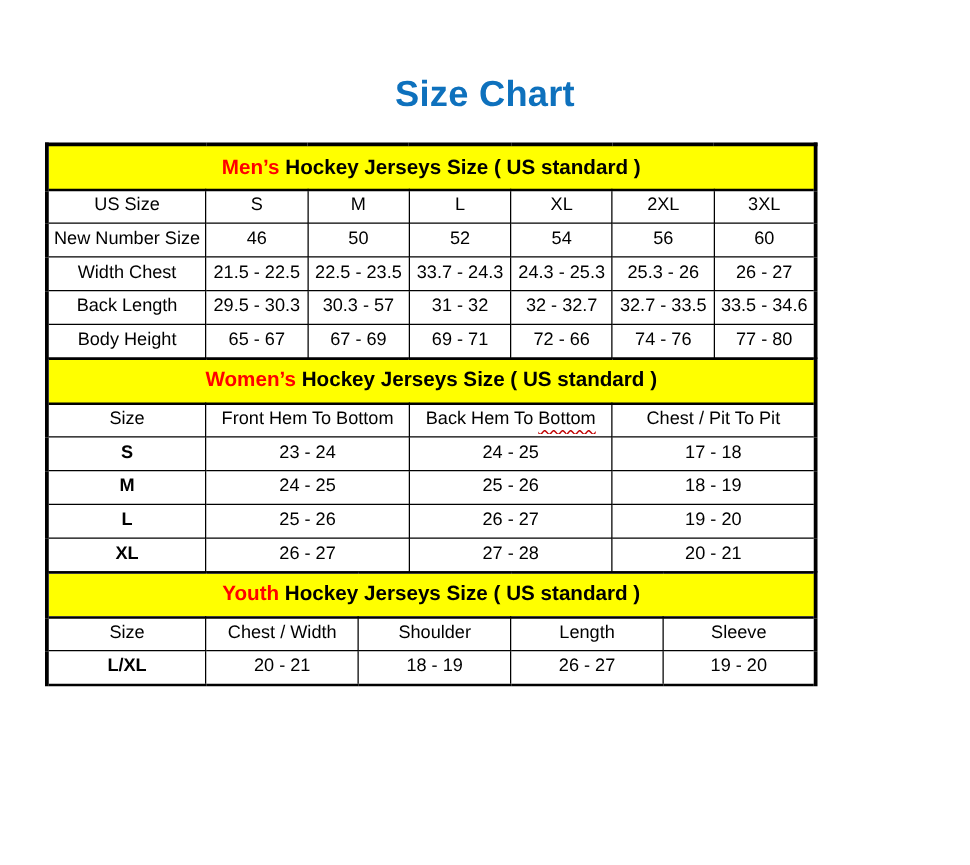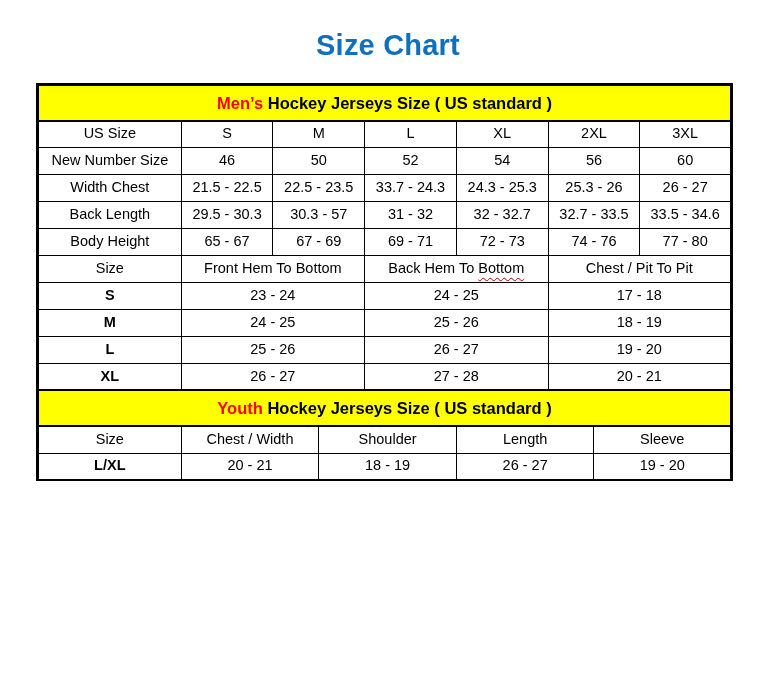--- a/index.html
+++ b/index.html
@@ -9,31 +9,31 @@
     --ink:#000000;
     --squiggle:#c00000;
   }
   *{box-sizing:border-box;}
   html,body{margin:0;padding:0;background:#ffffff;}
   body{
     width:776px;height:692px;overflow:hidden;
     font-family:"Liberation Sans","DejaVu Sans",sans-serif;
     color:var(--ink);
   }
-  .page{padding-top:29px;}
+  .page{padding-top:60px;}
   h1.title{
     margin:0 0 21px 0;
     text-align:center;
     font-size:29px;
     font-weight:700;
     color:var(--blue);
     letter-spacing:0.2px;
   }
   .chart{
-    width:697px;
+    width:618px;
     margin-left:36px;
   }
   table.section{
     border-collapse:collapse;
     width:100%;
     table-layout:fixed;
   }
   .section + .section{margin-top:-1.5px;}
   .section td,.section th{
     border:1.5px solid var(--ink);
@@ -124,34 +124,37 @@
             <td class="value">31 - 32</td>
             <td class="value">32 - 32.7</td>
             <td class="value">32.7 - 33.5</td>
             <td class="value">33.5 - 34.6</td>
           </tr>
           <tr>
             <td class="row-label">Body Height</td>
             <td class="value">65 - 67</td>
             <td class="value">67 - 69</td>
             <td class="value">69 - 71</td>
-            <td class="value">72 - 73</td>
+            <td class="value">72 - 66</td>
             <td class="value">74 - 76</td>
             <td class="value">77 - 80</td>
           </tr>
         </tbody>
       </table>
       <table class="section t-womens">
         <colgroup>
           <col style="width: 20.7%;">
           <col style="width: 26.43%;">
           <col style="width: 26.43%;">
           <col style="width: 26.44%;">
         </colgroup>
         <tbody>
+          <tr>
+            <td colspan="4" class="band-cell"><span class="accent">Women’s</span><span> Hockey Jerseys Size ( US standard )</span></td>
+          </tr>
           <tr>
             <th>Size</th>
             <th>Front Hem To Bottom</th>
             <th><span>Back Hem To </span><span class="wavy">Bottom</span></th>
             <th>Chest / Pit To Pit</th>
           </tr>
           <tr>
             <td class="row-label">S</td>
             <td class="value">23 - 24</td>
             <td class="value">24 - 25</td>

